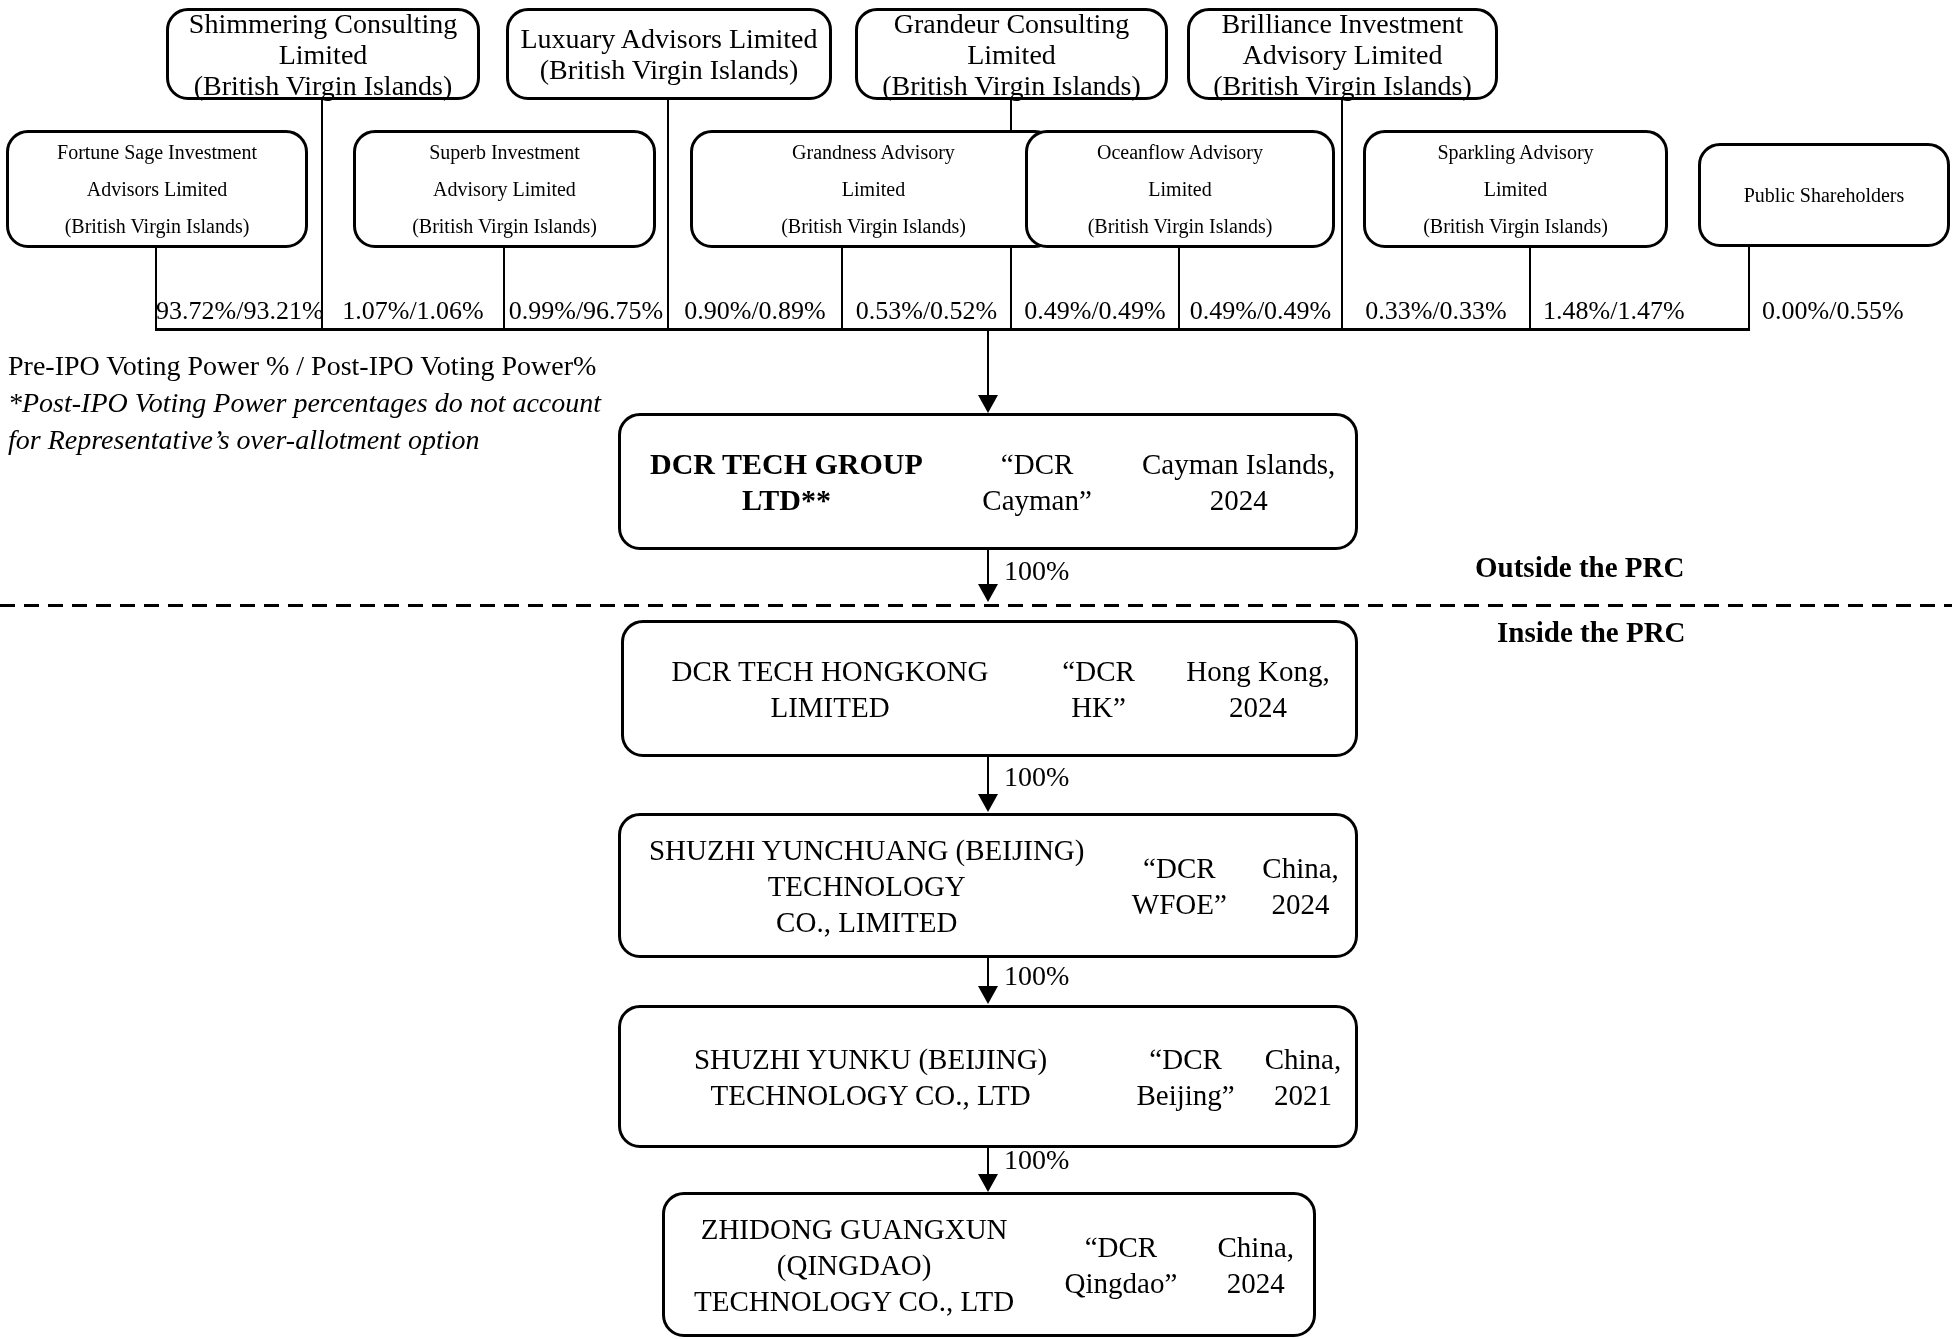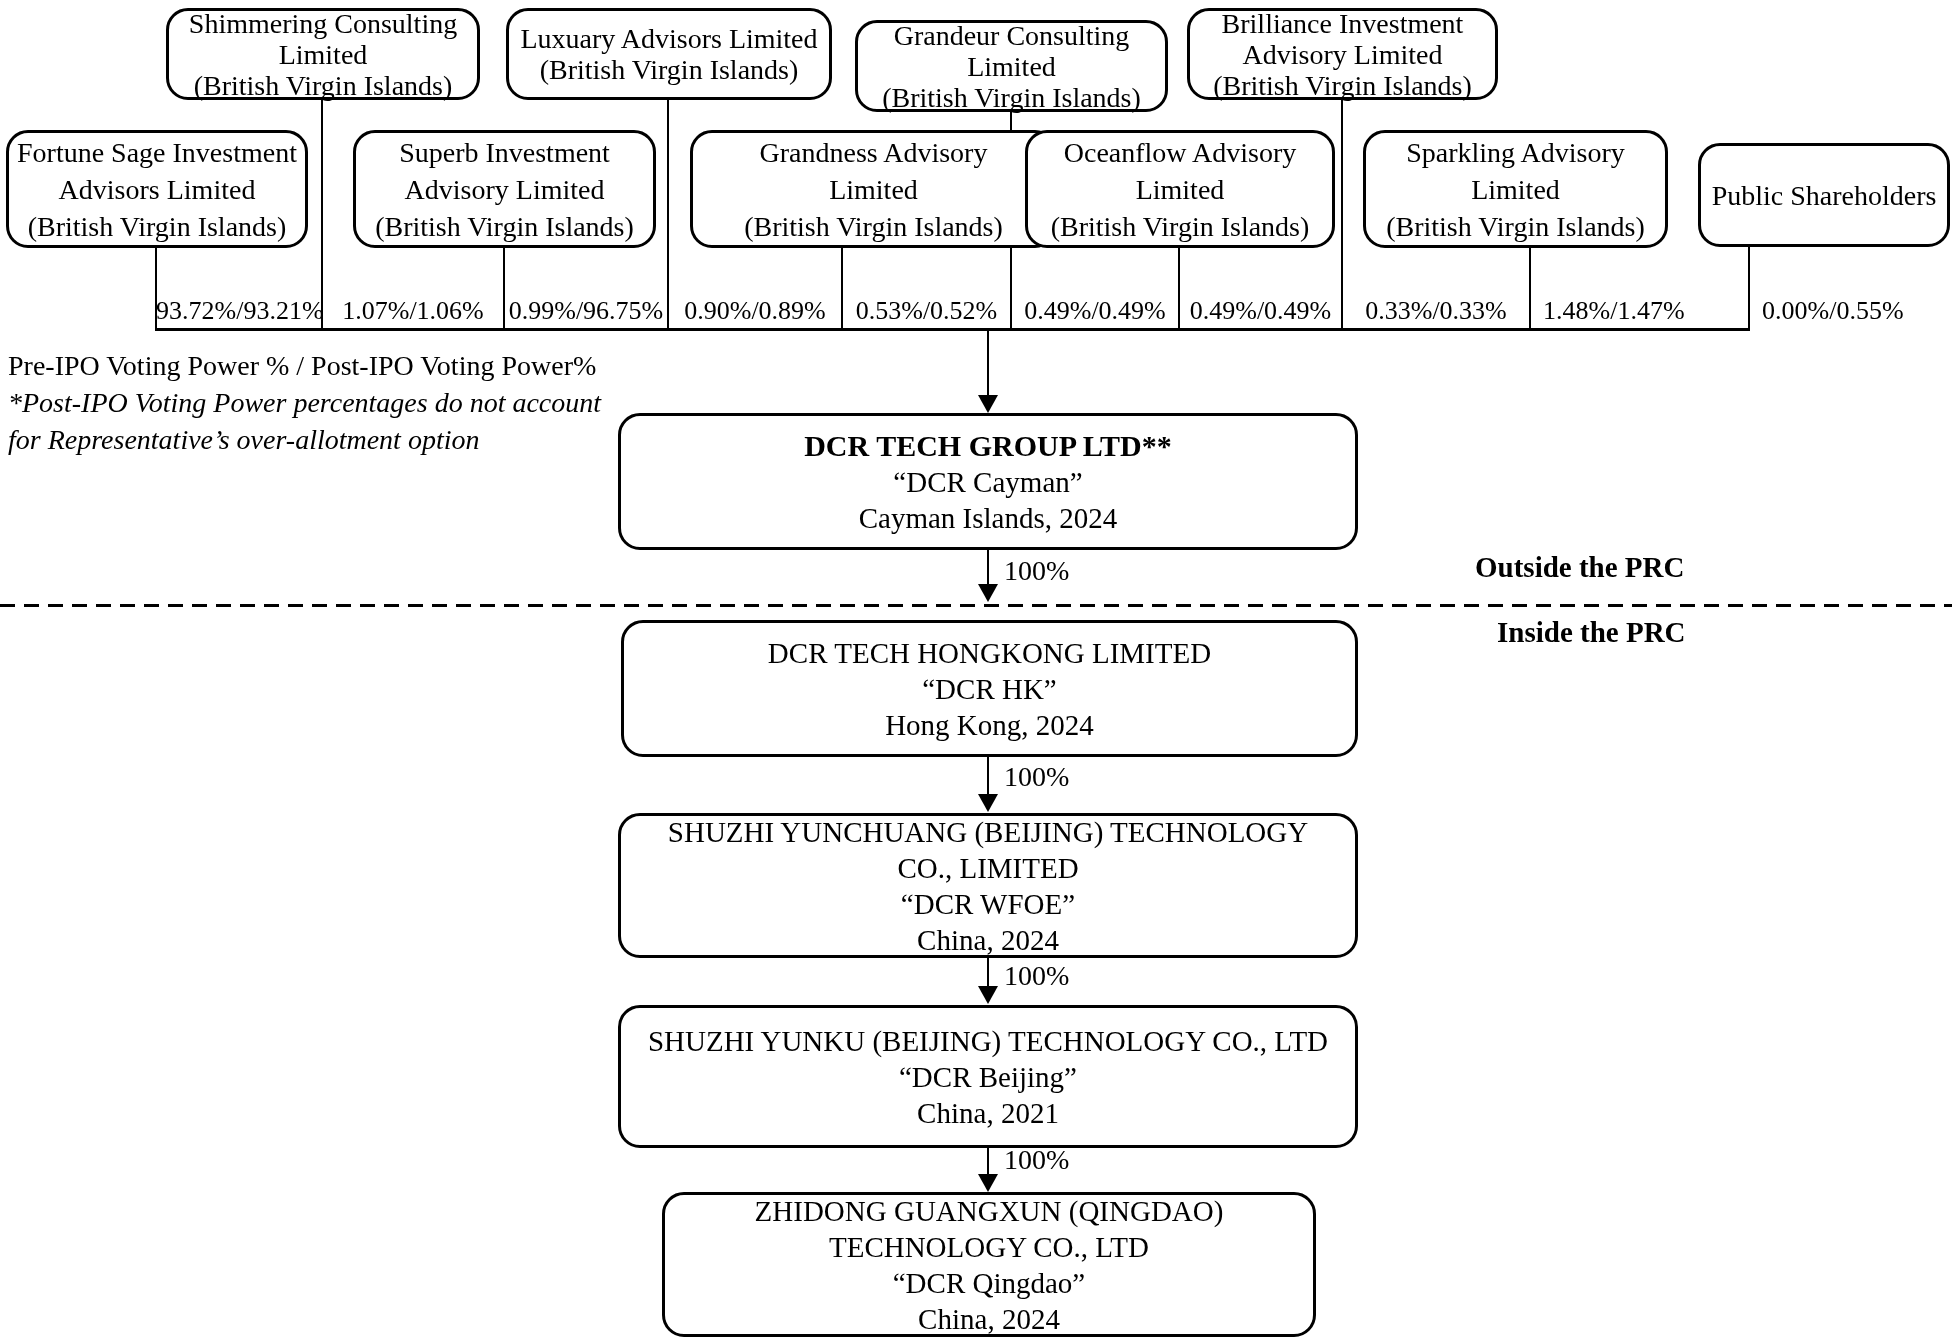--- a/index.html
+++ b/index.html
@@ -7,22 +7,22 @@
     position:relative;width:1952px;height:1339px;background:#ffffff;
     font-family:"Liberation Serif","DejaVu Serif",serif;color:#000;overflow:hidden;padding-left:48px;
   }
   .node{
     position:absolute;box-sizing:border-box;background:#fff;border:3px solid #000;
     border-radius:22px;display:flex;align-items:center;justify-content:center;
     text-align:center;z-index:2;
   }
   .node .lines{white-space:pre-line;}
   .r1{font-size:28px;line-height:31px;}
-  .r2{font-size:28px;line-height:37px;text-align:center;}
-  .chainbox{font-size:29px;line-height:36px;flex-direction:column;text-align:center;}
+  .r2{font-size:20px;line-height:37px;text-align:center;}
+  .chainbox{font-size:29px;line-height:36px;text-align:center;}
   .chainbox .lines{white-space:pre-line;}
   .bold-title{font-weight:bold;font-size:30px;}
   .vl{position:absolute;width:2px;background:#000;z-index:1;}
   .hl{position:absolute;background:#000;z-index:1;}
   .pct{
     position:absolute;top:293px;height:35px;font-size:26px;line-height:35px;
     text-align:center;white-space:nowrap;z-index:3;background:#fff0;
   }
   .pct.leftal{text-align:left;}
   .shaft{position:absolute;width:2px;background:#000;z-index:1;}
@@ -47,21 +47,21 @@
 
   <div class="node r1" style="left:166px;top:8px;width:314px;height:92px">
     <div class="lines">Shimmering Consulting
 Limited
 (British Virgin Islands)</div>
   </div>
   <div class="node r1" style="left:506px;top:8px;width:326px;height:92px">
     <div class="lines">Luxuary Advisors Limited
 (British Virgin Islands)</div>
   </div>
-  <div class="node r1" style="left:855px;top:20px;width:313px;height:92px">
+  <div class="node r1" style="left:855px;top:8px;width:313px;height:92px">
     <div class="lines">Grandeur Consulting
 Limited
 (British Virgin Islands)</div>
   </div>
   <div class="node r1" style="left:1187px;top:8px;width:311px;height:92px">
     <div class="lines">Brilliance Investment
 Advisory Limited
 (British Virgin Islands)</div>
   </div>
 

